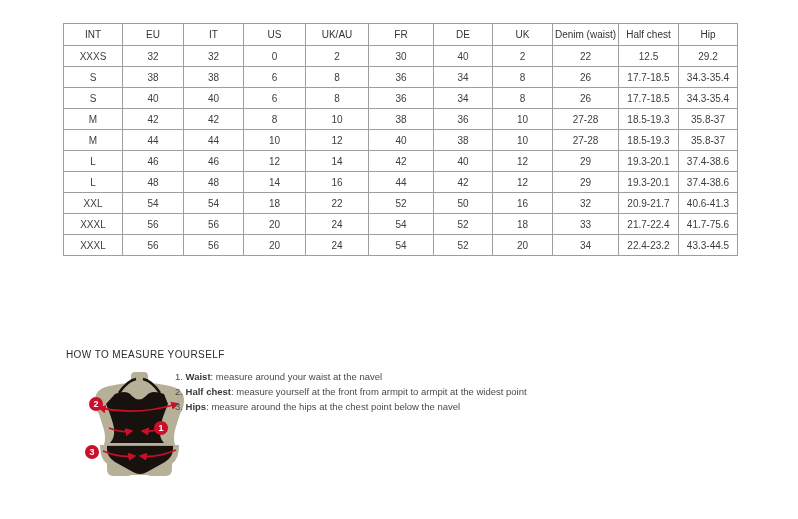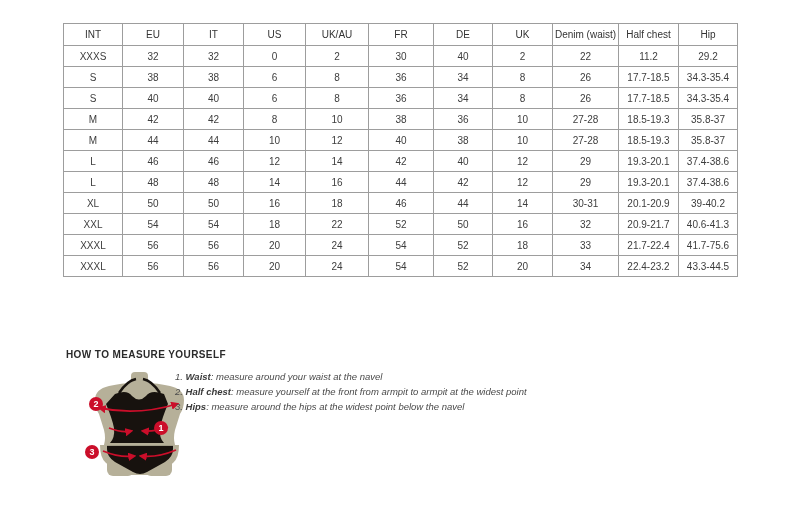--- a/index.html
+++ b/index.html
@@ -37,31 +37,31 @@
   table.size-chart thead th { height: 22px; color: #333; }
   col.c1 {width:59px} col.c2 {width:61px} col.c3 {width:60px} col.c4 {width:62px}
   col.c5 {width:63px} col.c6 {width:65px} col.c7 {width:59px} col.c8 {width:60px}
   col.c9 {width:66px} col.c10{width:60px} col.c11{width:59px}
 
   
   .measure-title {
     position: absolute;
     left: 66px; top: 349px;
     font-size: 10px;
-    font-weight: bold;
+    font-weight: normal;
     letter-spacing: 0.4px;
     color: #2b2b2b;
   }
   .steps {
     position: absolute;
     left: 175px; top: 371px;
     font-size: 9.5px;
     color: #4a4a4a;
   }
-  .step { height: 15px; line-height: 12px; font-style: italic; }
+  .step { height: 15px; line-height: 12px; }
   .step b { color: #3a3a3a; }
 
   
   .figure {
     position: absolute;
     left: 85px; top: 370px;
     width: 110px; height: 110px;
   }
   .figure svg { position: absolute; left: 0; top: 0; }
   .marker {
@@ -116,21 +116,21 @@
         <tr>
           <td>XXXS</td>
           <td>32</td>
           <td>32</td>
           <td>0</td>
           <td>2</td>
           <td>30</td>
           <td>40</td>
           <td>2</td>
           <td>22</td>
-          <td>11.2</td>
+          <td>12.5</td>
           <td>29.2</td>
         </tr>
         <tr>
           <td>S</td>
           <td>38</td>
           <td>38</td>
           <td>6</td>
           <td>8</td>
           <td>36</td>
           <td>34</td>
@@ -196,33 +196,20 @@
           <td>48</td>
           <td>48</td>
           <td>14</td>
           <td>16</td>
           <td>44</td>
           <td>42</td>
           <td>12</td>
           <td>29</td>
           <td>19.3-20.1</td>
           <td>37.4-38.6</td>
-        </tr>
-        <tr>
-          <td>XL</td>
-          <td>50</td>
-          <td>50</td>
-          <td>16</td>
-          <td>18</td>
-          <td>46</td>
-          <td>44</td>
-          <td>14</td>
-          <td>30-31</td>
-          <td>20.1-20.9</td>
-          <td>39-40.2</td>
         </tr>
         <tr>
           <td>XXL</td>
           <td>54</td>
           <td>54</td>
           <td>18</td>
           <td>22</td>
           <td>52</td>
           <td>50</td>
           <td>16</td>
@@ -298,14 +285,14 @@
     </g>
   </svg>
   <div class="marker marker-2">2</div>
   <div class="marker marker-1">1</div>
   <div class="marker marker-3">3</div>
 </div>
 
 <div class="steps">
     <div class="step"><span>1. </span><b>Waist</b><span>: measure around your waist at the navel</span></div>
     <div class="step"><span>2. </span><b>Half chest</b><span>: measure yourself at the front from armpit to armpit at the widest point</span></div>
-    <div class="step"><span>3. </span><b>Hips</b><span>: measure around the hips at the widest point below the navel</span></div>
+    <div class="step"><span>3. </span><b>Hips</b><span>: measure around the hips at the chest point below the navel</span></div>
   </div>
 
 </body></html>

